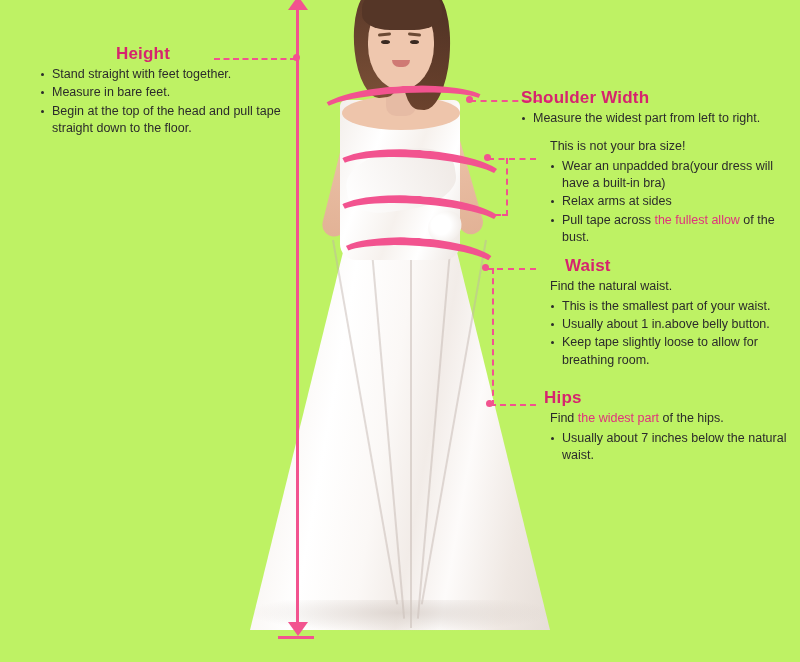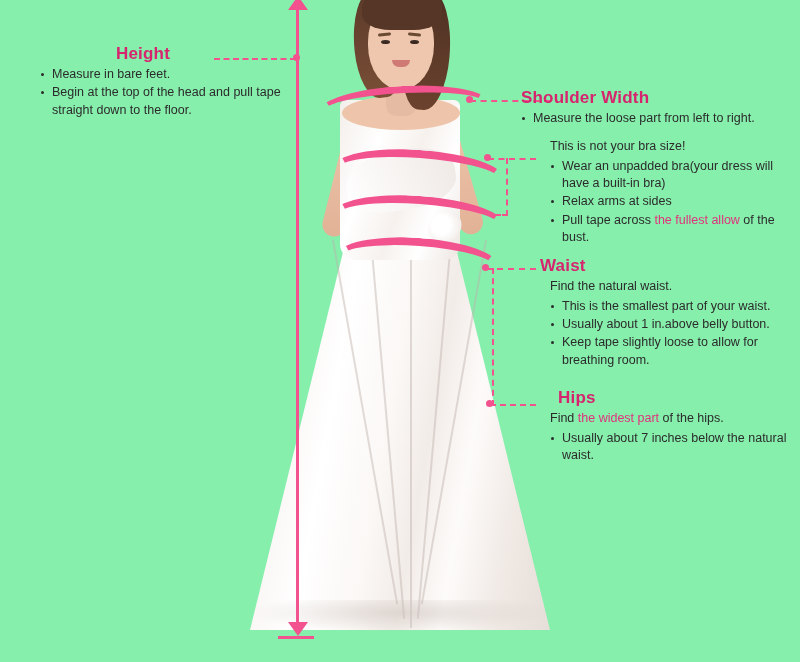--- a/index.html
+++ b/index.html
@@ -4,21 +4,21 @@
 <style>
   html, body {
     margin: 0;
     padding: 0;
     background: #ffffff;
   }
   #page {
     position: relative;
     width: 800px;
     height: 662px;
-    background: #86efac;
+    background: #bef264;
     overflow: hidden;
     font-family: "Liberation Sans", sans-serif;
   }
 
   
   .figure-layer {
     position: absolute;
     left: 250px;
     top: 0;
     width: 300px;
@@ -331,52 +331,53 @@
   <div class="leader" style="left:486px; top:268px; width:50px;"></div>
   <div class="dot" style="left:482px; top:264px;"></div>
 
   <div class="leader" style="left:490px; top:404px; width:46px;"></div>
   <div class="dot" style="left:486px; top:400px;"></div>
   <div class="leader-v" style="left:492px; top:268px; height:138px;"></div>
 
   <div class="block" id="height-block">
     <div class="title left-title" style="width:130px;">Height</div>
     <ul class="bullets">
+      <li>Stand straight with feet together.</li>
       <li>Measure in bare feet.</li>
       <li>Begin at the top of the head and pull tape straight down to the floor.</li>
     </ul>
   </div>
 
   <div class="block" id="shoulder-block">
     <div class="title">Shoulder Width</div>
     <ul class="bullets">
-      <li>Measure the loose part from left to right.</li>
+      <li>Measure the widest part from left to right.</li>
     </ul>
   </div>
 
   <div class="block" id="bust-block">
     <div class="lead" style="padding-left:14px;">This is not your bra size!</div>
     <ul class="bullets" style="margin-left:14px; margin-top:3px;">
       <li>Wear an unpadded bra(your dress will have a built-in bra)</li>
       <li>Relax arms at sides</li>
       <li><span>Pull tape across </span><span class="hl">the fullest allow</span><span> of the bust.</span></li>
     </ul>
   </div>
 
   <div class="block" id="waist-block">
-    <div class="title" style="margin-left:4px;">Waist</div>
+    <div class="title" style="margin-left:29px;">Waist</div>
     <div class="lead" style="padding-left:14px;">Find the natural waist.</div>
     <ul class="bullets" style="margin-left:14px; margin-top:3px;">
       <li>This is the smallest part of your waist.</li>
       <li>Usually about 1 in.above belly button.</li>
       <li>Keep tape slightly loose to allow for breathing room.</li>
     </ul>
   </div>
 
   <div class="block" id="hips-block">
-    <div class="title" style="margin-left:22px;">Hips</div>
+    <div class="title" style="margin-left:8px;">Hips</div>
     <div class="lead" style="padding-left:14px;"><span>Find </span><span class="hl">the widest part</span><span> of the hips.</span></div>
     <ul class="bullets" style="margin-left:14px; margin-top:3px;">
       <li>Usually about 7 inches below the natural waist.</li>
     </ul>
   </div>
 
 </div>
 
 </body></html>

